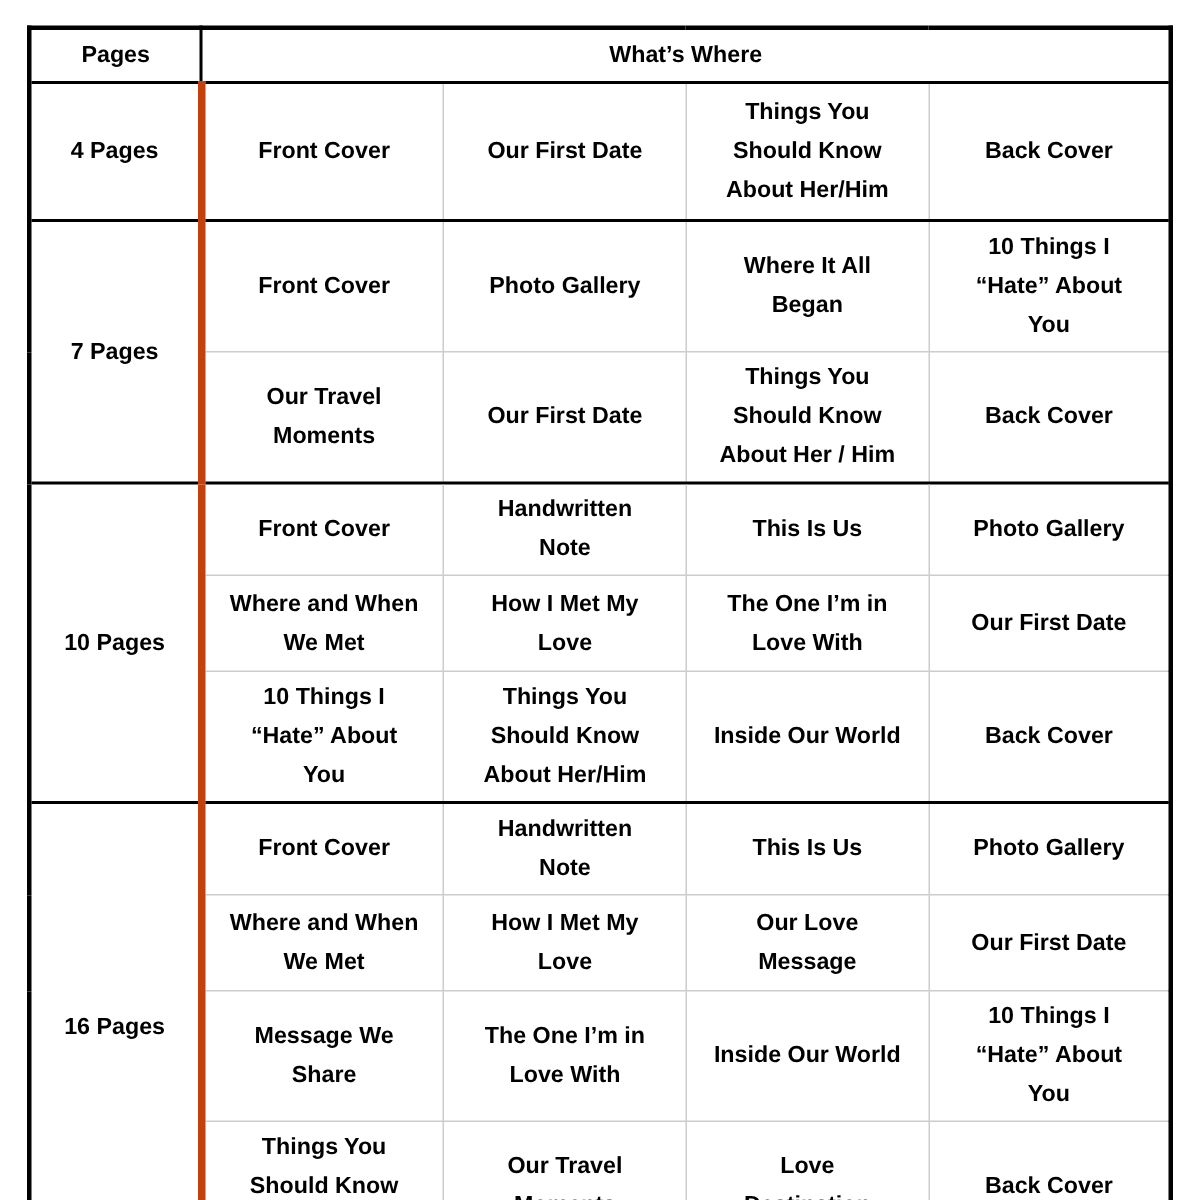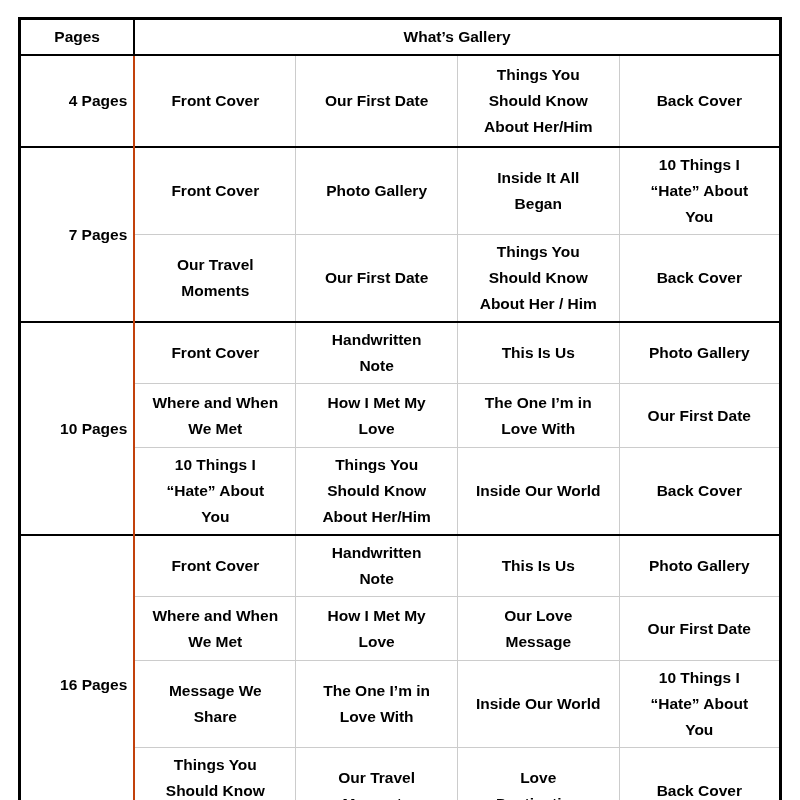--- a/index.html
+++ b/index.html
@@ -33,24 +33,23 @@
     padding: 4px 6px;
     white-space: pre-line;
     overflow: hidden;
     box-sizing: border-box;
   }
   tr.header-row th {
     border: 2px solid #000000;
     white-space: nowrap;
   }
   td.pages-cell {
-    border-right: 2px solid #c2410c;
+    border-right: 5px solid #c2410c;
     border-left: 3px solid #000000;
     white-space: nowrap;
-    text-align: right;
   }
   tr.group-start td { border-top: 2px solid #000000; }
   
   tr.rh28 { height: 28px; }
   tr.rh92 { height: 92px; }
   tr.rh81 { height: 81px; }
   tr.rh56 { height: 56px; }
   tr.rh64 { height: 64px; }
   tr.rh79 { height: 79px; }
   tr.rh55 { height: 55px; }
@@ -66,38 +65,38 @@
       <col class="c-pages">
       <col class="c-content">
         <col class="c-content">
         <col class="c-content">
         <col class="c-content">
     </colgroup>
 
     <tbody>
         <tr class="header-row rh28">
       <th>Pages</th>
-      <th colspan="4">What’s Gallery</th>
+      <th colspan="4">What’s Where</th>
     </tr>
 
     <tr class="group-start rh92">
       <td class="pages-cell" rowspan="1">4 Pages</td>
       <td>Front Cover</td>
       <td>Our First Date</td>
       <td>Things You
 Should Know
 About Her/Him</td>
       <td>Back Cover</td>
     </tr>
 
     <tr class="group-start rh81">
       <td class="pages-cell" rowspan="2">7 Pages</td>
       <td>Front Cover</td>
       <td>Photo Gallery</td>
-      <td>Inside It All
+      <td>Where It All
 Began</td>
       <td>10 Things I
 “Hate” About
 You</td>
     </tr>
     <tr class="rh81">
       <td>Our Travel
 Moments</td>
       <td>Our First Date</td>
       <td>Things You

